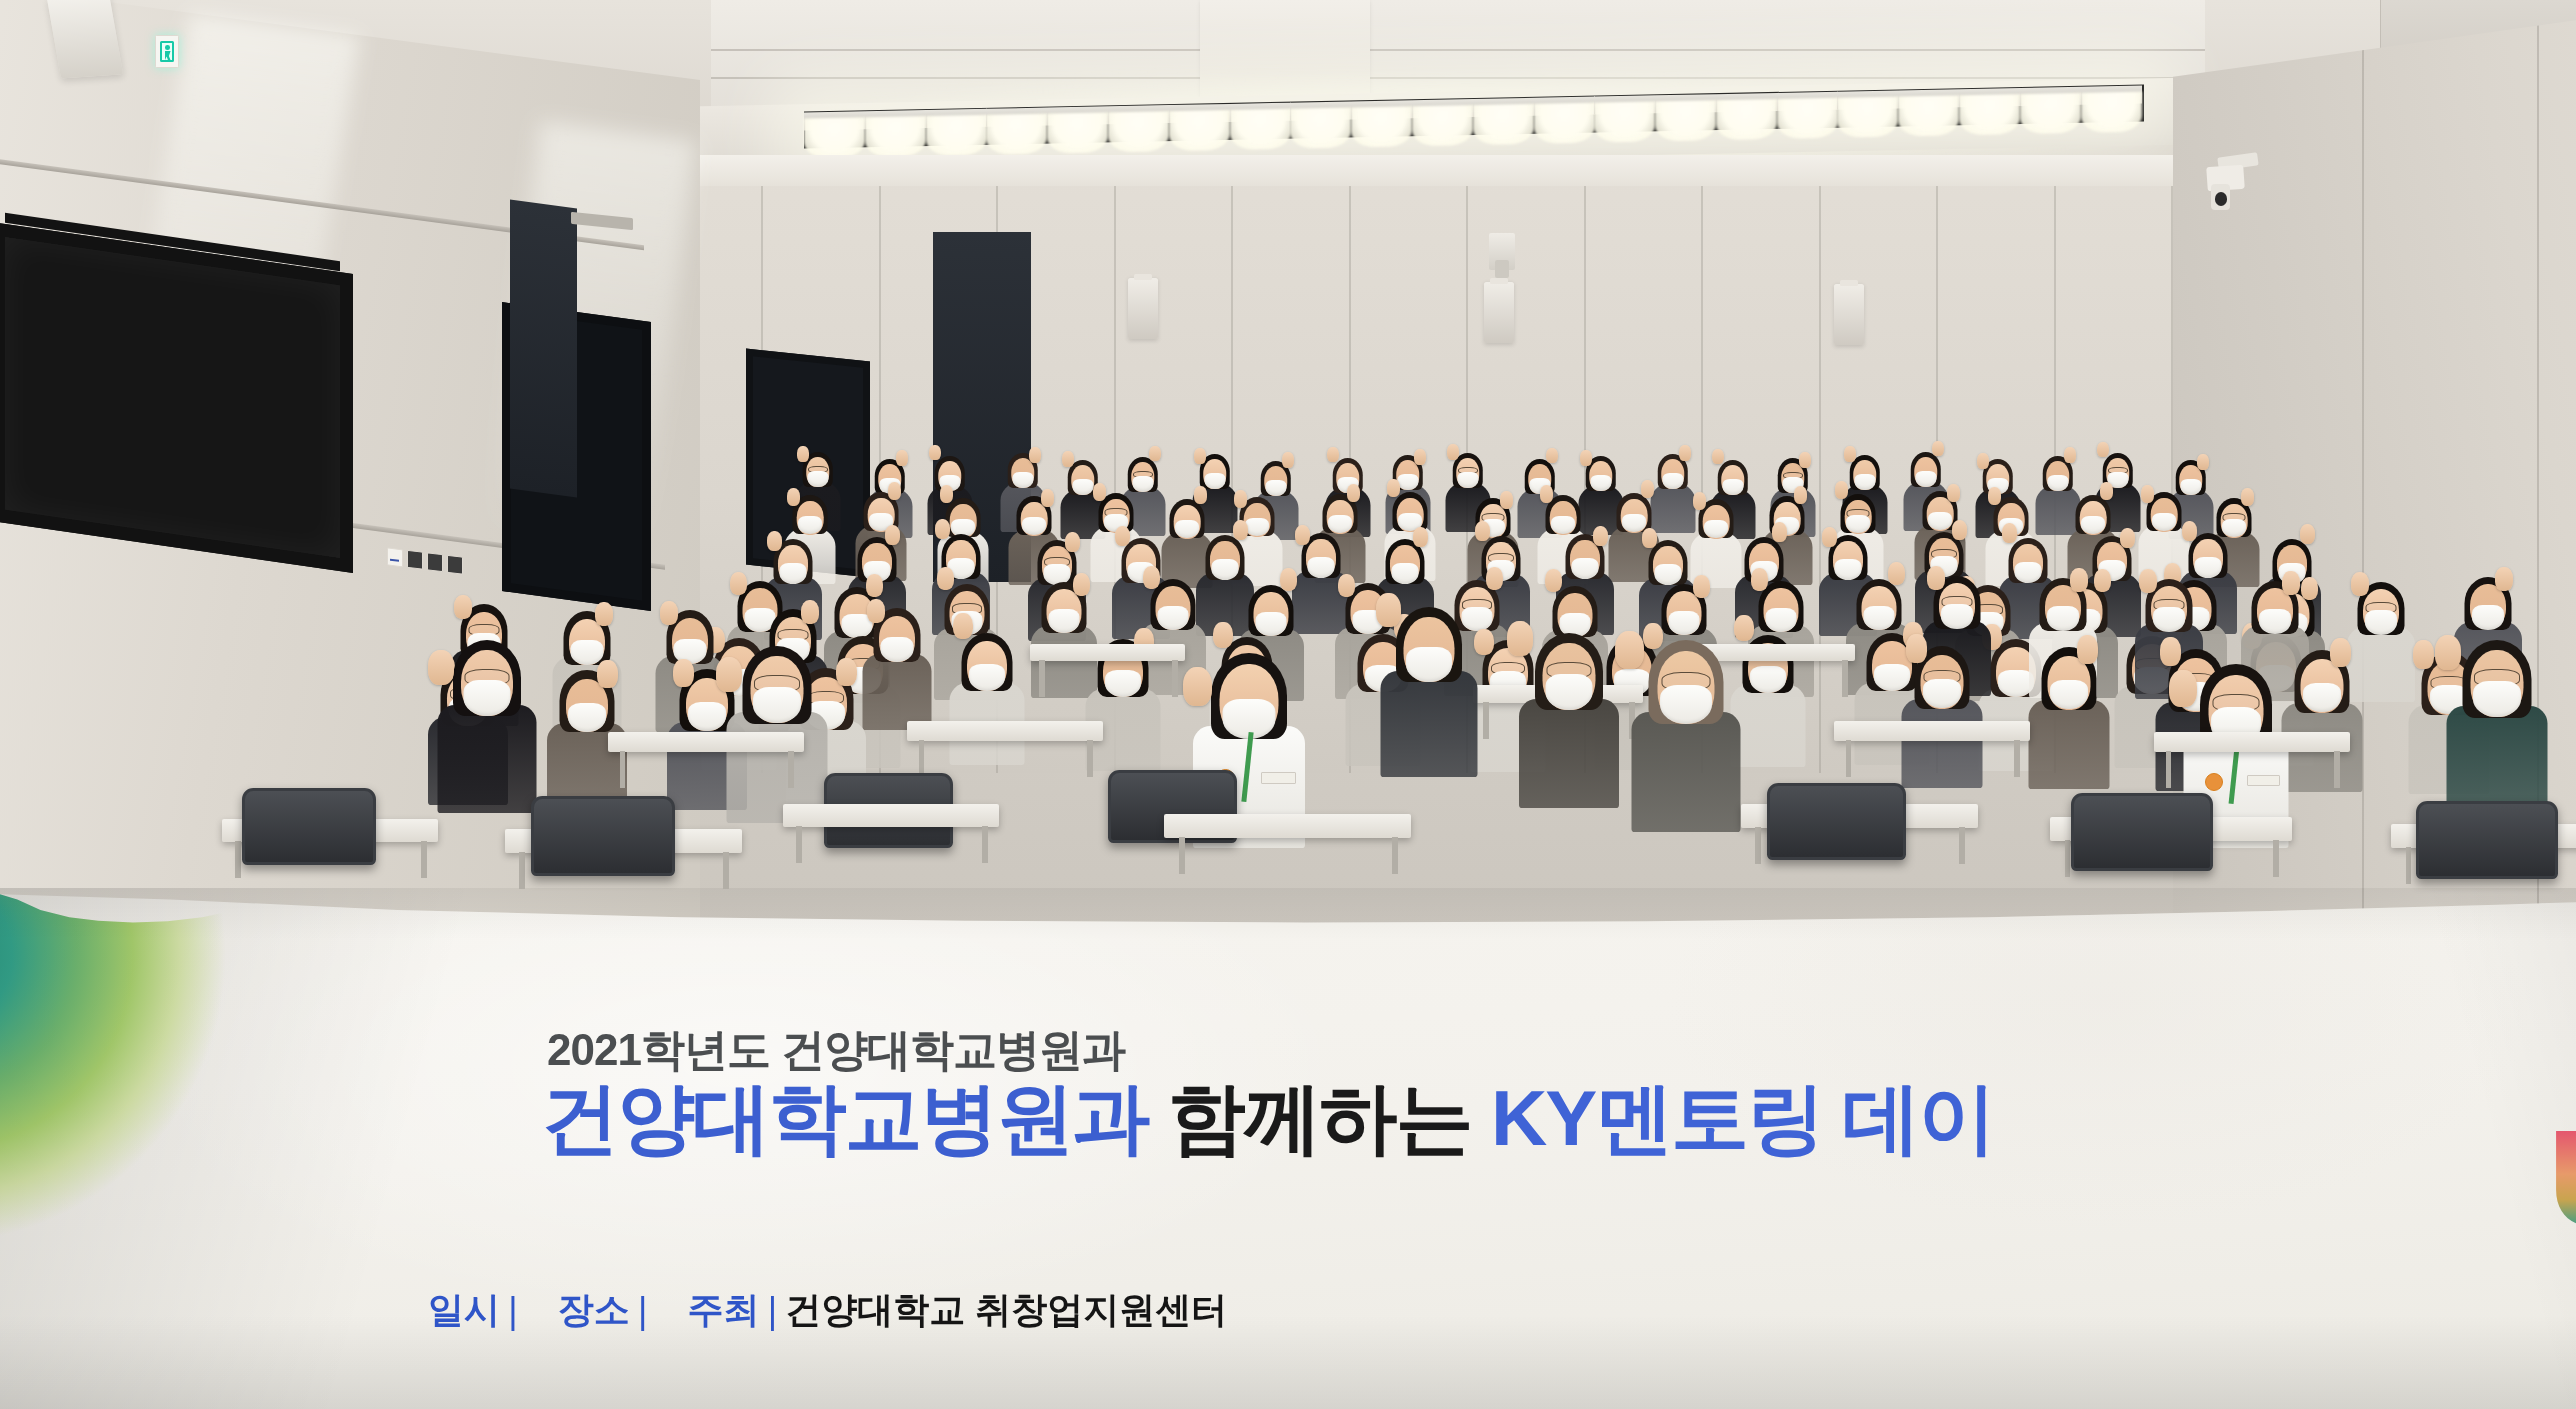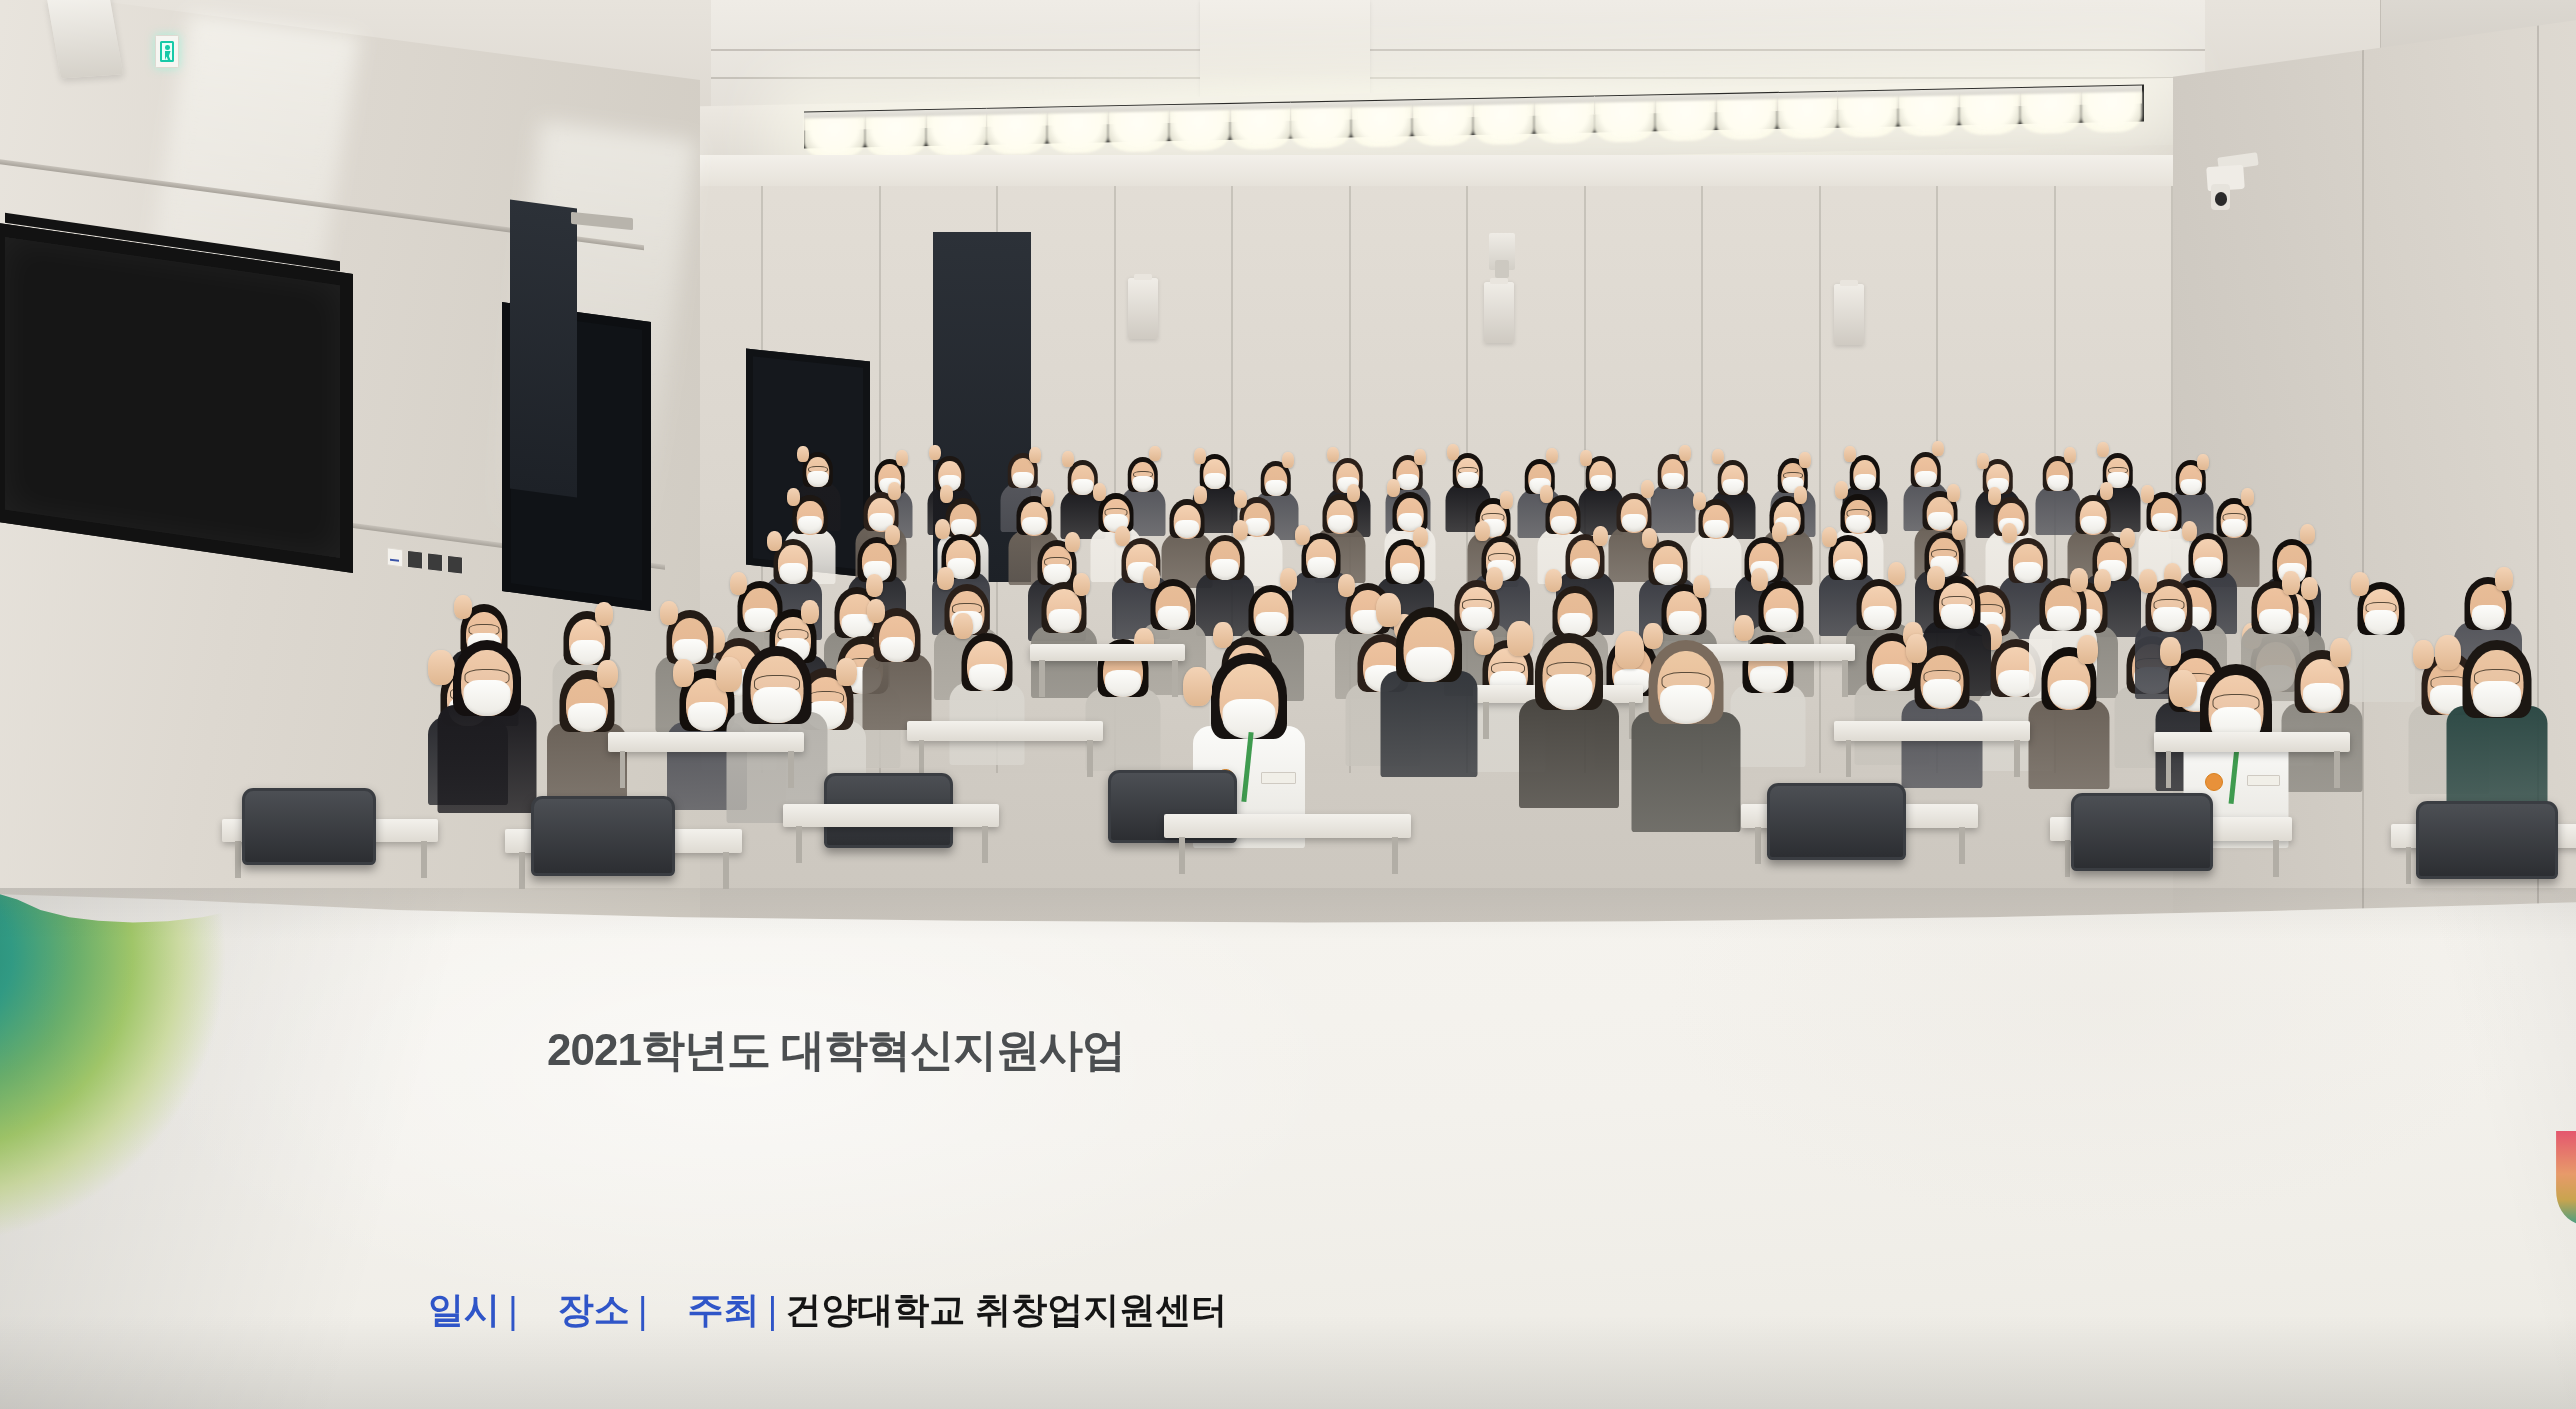--- a/index.html
+++ b/index.html
@@ -1252,22 +1252,27 @@
       </div>
   </div>
 
   <div class="banner">
     <div class="banner-cloth"></div>
     <div class="corner-left"></div>
     <div class="corner-right"></div>
     <div class="banner-shade"></div>
 
 
-    <div class="b-line1">2021학년도 대학혁신지원사업</div>
-
+    <div class="b-line1">2021학년도 건양대학교병원과</div>
+
+    <div class="b-title">
+      <span class="t-blue">건양대학교병원과</span>
+      <span class="t-black">함께하는</span>
+      <span class="t-blue2">KY멘토링 데이</span>
+    </div>
 
     <div class="b-info">
       <div class="info-grp">
         <span class="lbl">일시</span>
         <span class="sep">|</span>
       </div>
       <div class="info-grp">
         <span class="lbl">장소</span>
         <span class="sep">|</span>
       </div>

